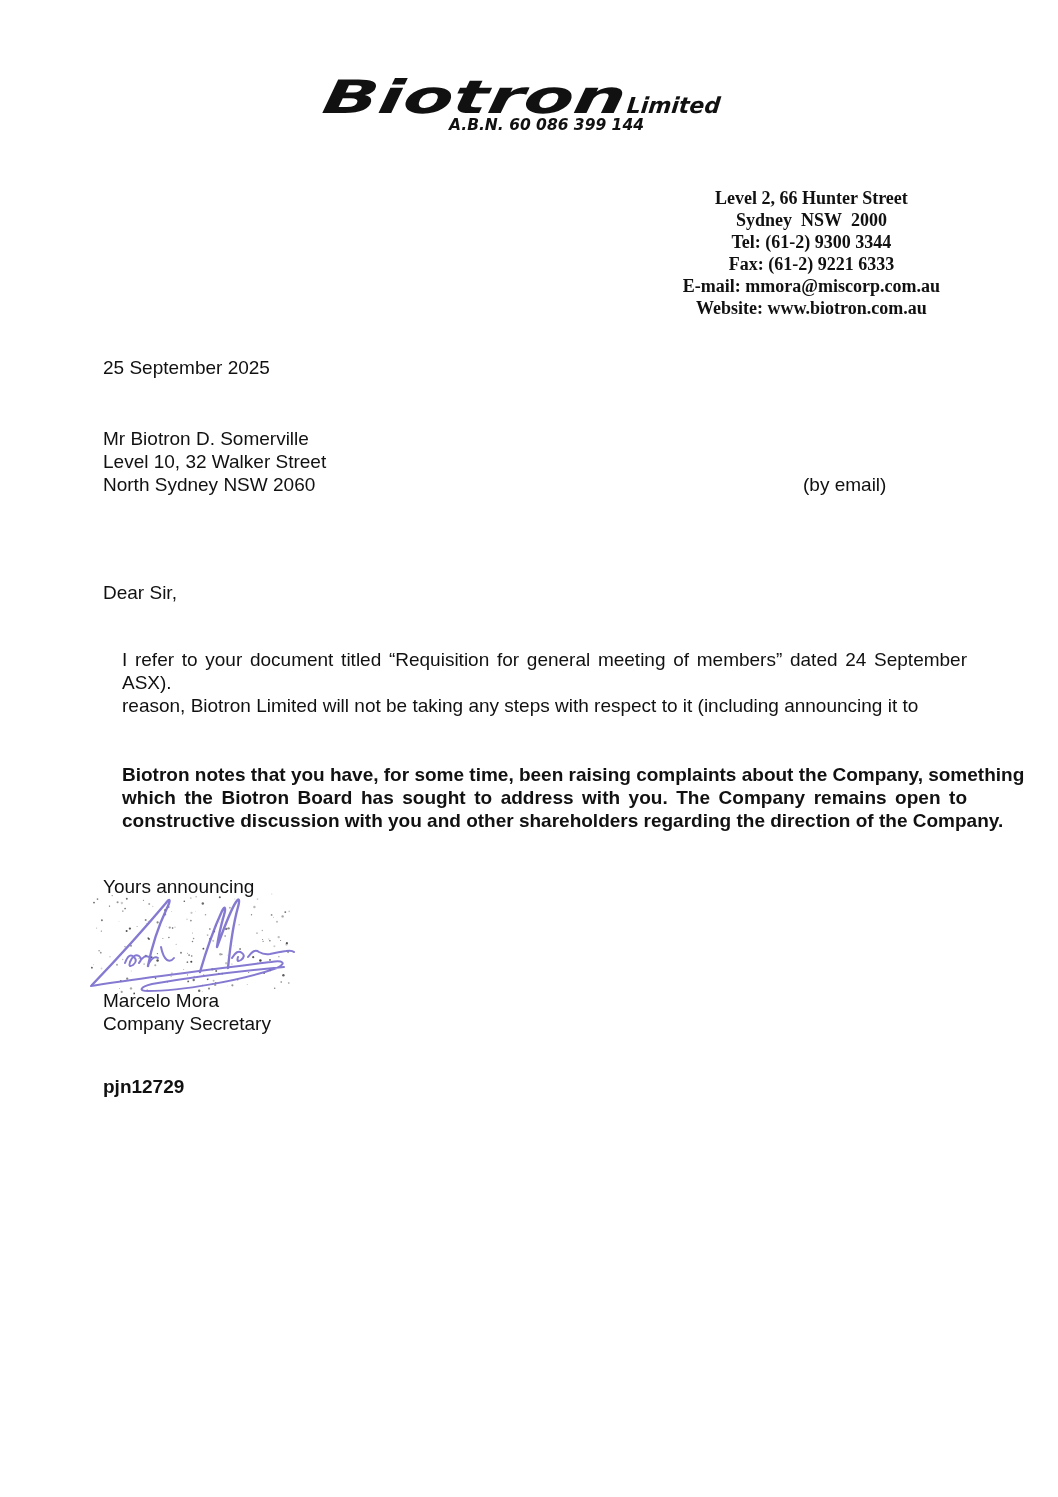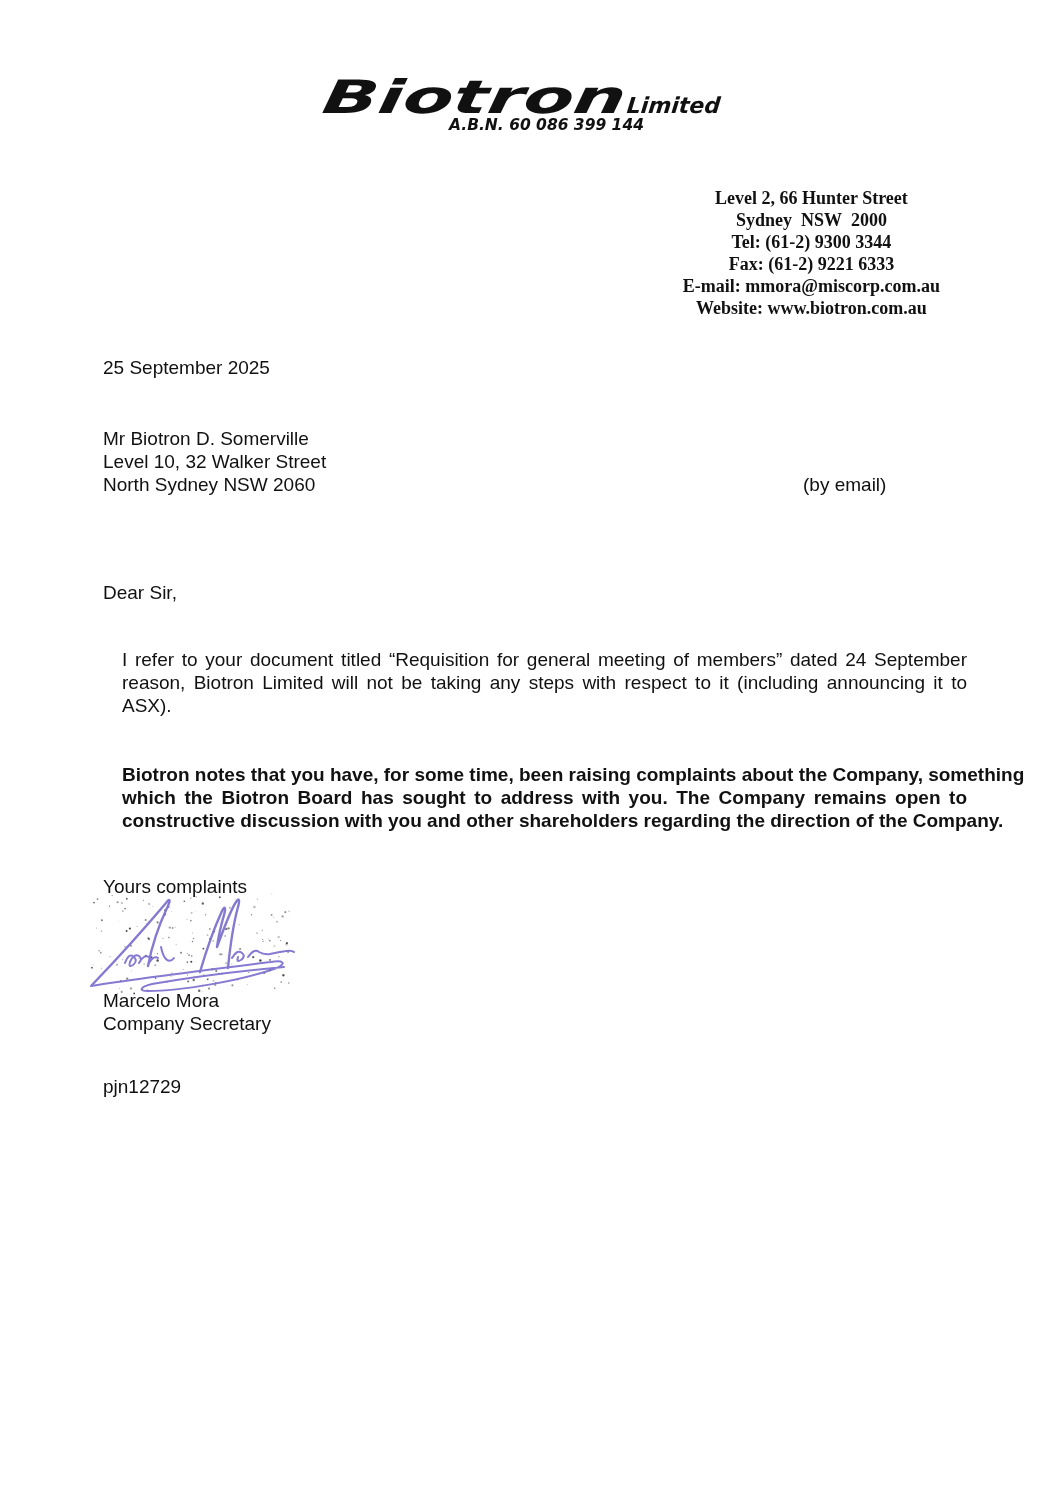--- a/index.html
+++ b/index.html
@@ -65,21 +65,21 @@
   .para-2      { top: 763px; font-weight: bold; }
   .para .jline {
     text-align: justify;
     text-align-last: justify;
     white-space: nowrap;
   }
   .para .jline:last-child { text-align-last: left; }
   .valediction { left: 103px; top: 875px; }
   .sig-name    { left: 103px; top: 989px; }
   .sig-title   { left: 103px; top: 1012px; }
-  .ref-line    { left: 103px; top: 1075px; }
+  .ref-line    { left: 103px; top: 1075px; font-weight: bold; }
 
   
   .signature-wrap { left: 88px; top: 890px; width: 210px; height: 110px; }
   .signature-wrap svg { display: block; width: 210px; height: 110px; }
 </style>
 </head>
 <body>
 
 <div class="page">
 
@@ -98,31 +98,31 @@
       <div class="recipient-line">Level 10, 32 Walker Street</div>
       <div class="recipient-line">North Sydney NSW 2060</div>
     </div>
 
   <div class="abs bodytext delivery">(by email)</div>
 
   <div class="abs bodytext salutation">Dear Sir,</div>
 
   <div class="abs bodytext para para-1">
       <div class="jline">I refer to your document titled “Requisition for general meeting of members” dated 24 September</div>
+      <div class="jline">ASX).</div>
       <div class="jline">reason, Biotron Limited will not be taking any steps with respect to it (including announcing it to</div>
-      <div class="jline">ASX).</div>
     </div>
 
   <div class="abs bodytext para para-2">
       <div class="jline">Biotron notes that you have, for some time, been raising complaints about the Company, something</div>
       <div class="jline">which the Biotron Board has sought to address with you. The Company remains open to</div>
       <div class="jline">constructive discussion with you and other shareholders regarding the direction of the Company.</div>
     </div>
 
-  <div class="abs bodytext valediction">Yours complaints</div>
+  <div class="abs bodytext valediction">Yours announcing</div>
 
   <div class="abs signature-wrap">
     <svg viewBox="0 0 210 110" xmlns="http://www.w3.org/2000/svg">
       <g id="sig-noise" fill="#000">
           <circle cx="122.2" cy="48.8" r="1.12" opacity="0.55"></circle>
           <circle cx="37.0" cy="56.7" r="0.60" opacity="0.52"></circle>
           <circle cx="175.1" cy="51.2" r="0.57" opacity="0.67"></circle>
           <circle cx="151.1" cy="34.7" r="0.53" opacity="0.46"></circle>
           <circle cx="139.3" cy="65.1" r="0.35" opacity="0.44"></circle>
           <circle cx="169.5" cy="9.1" r="0.88" opacity="0.20"></circle>

